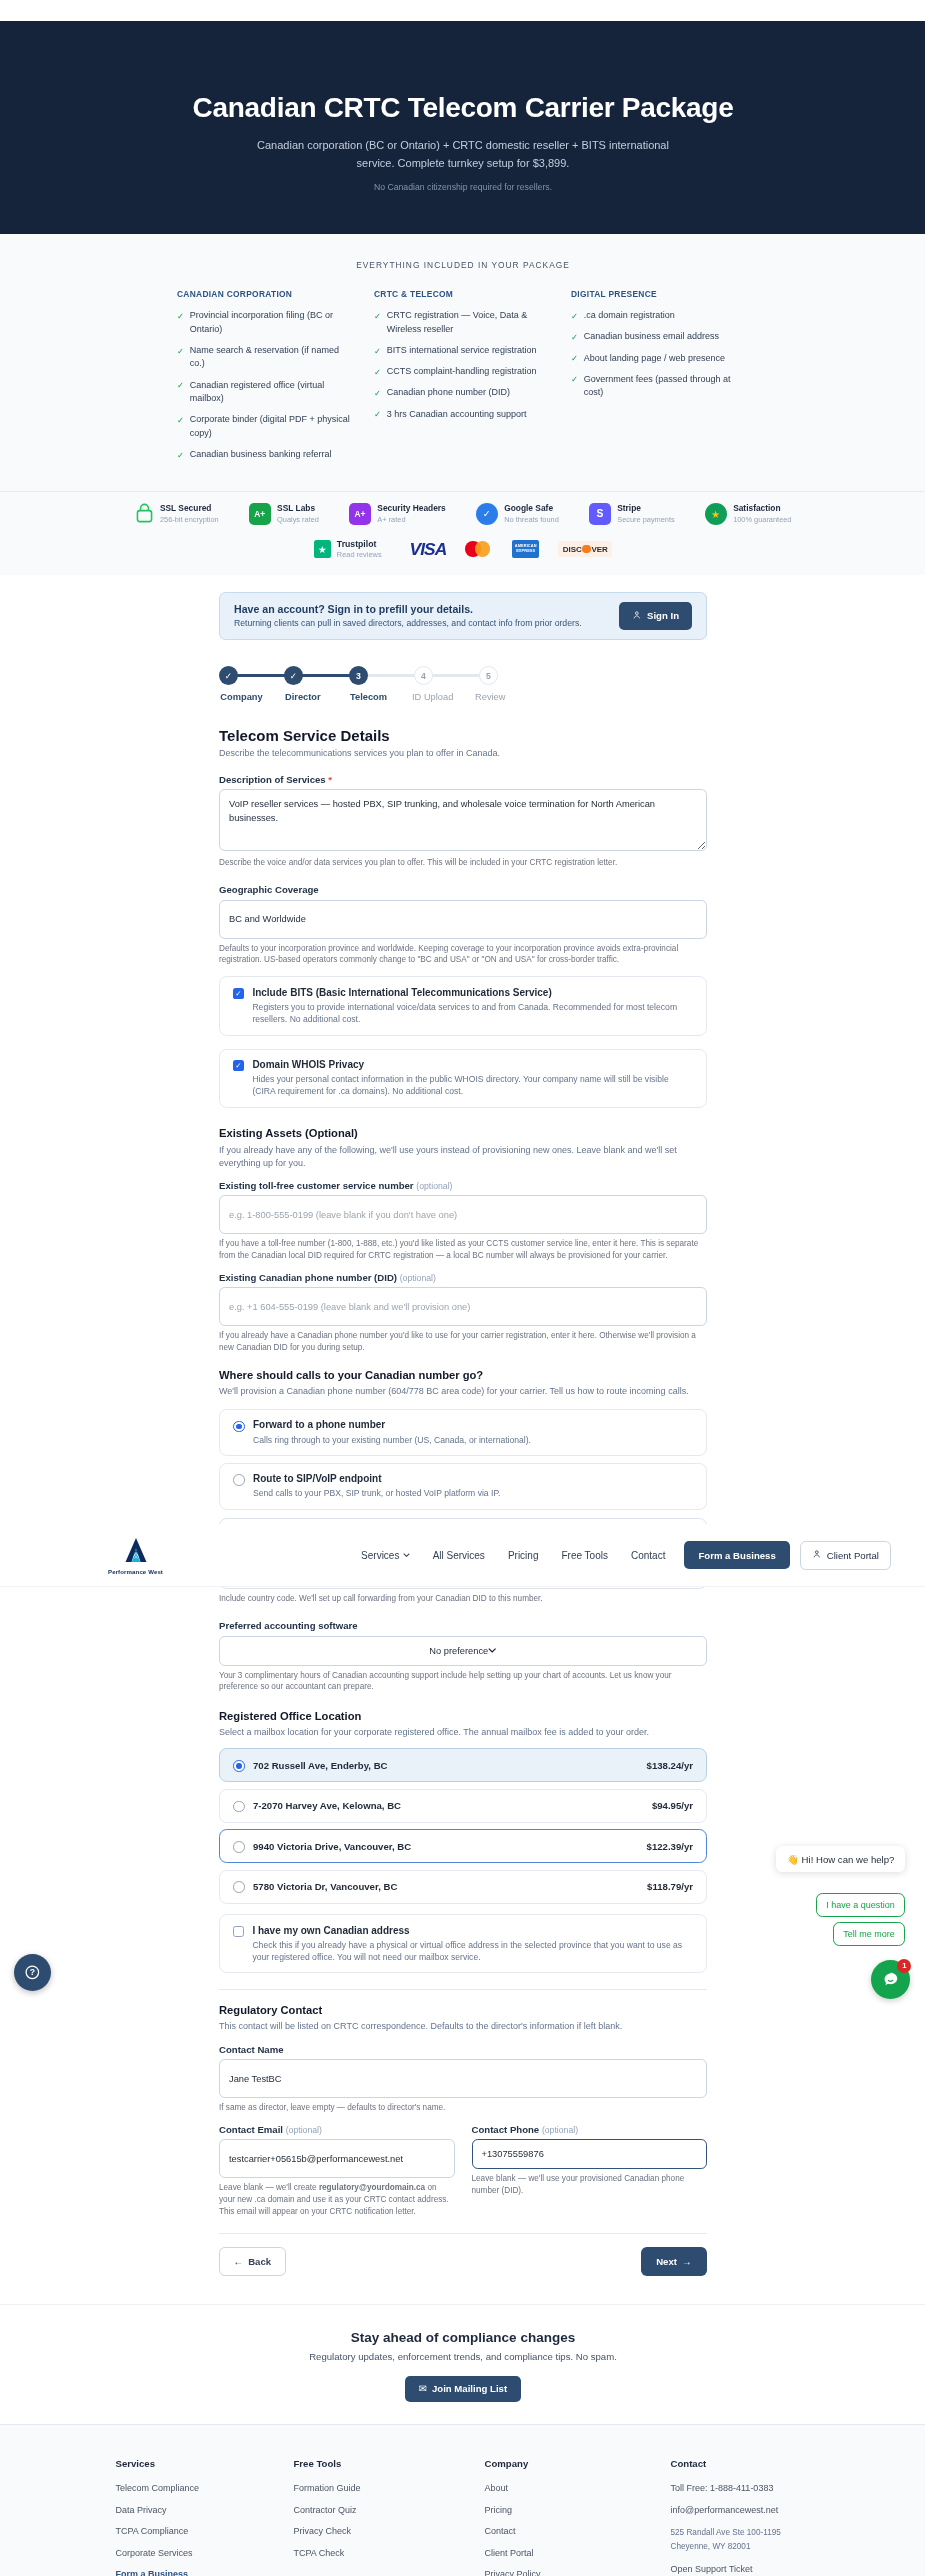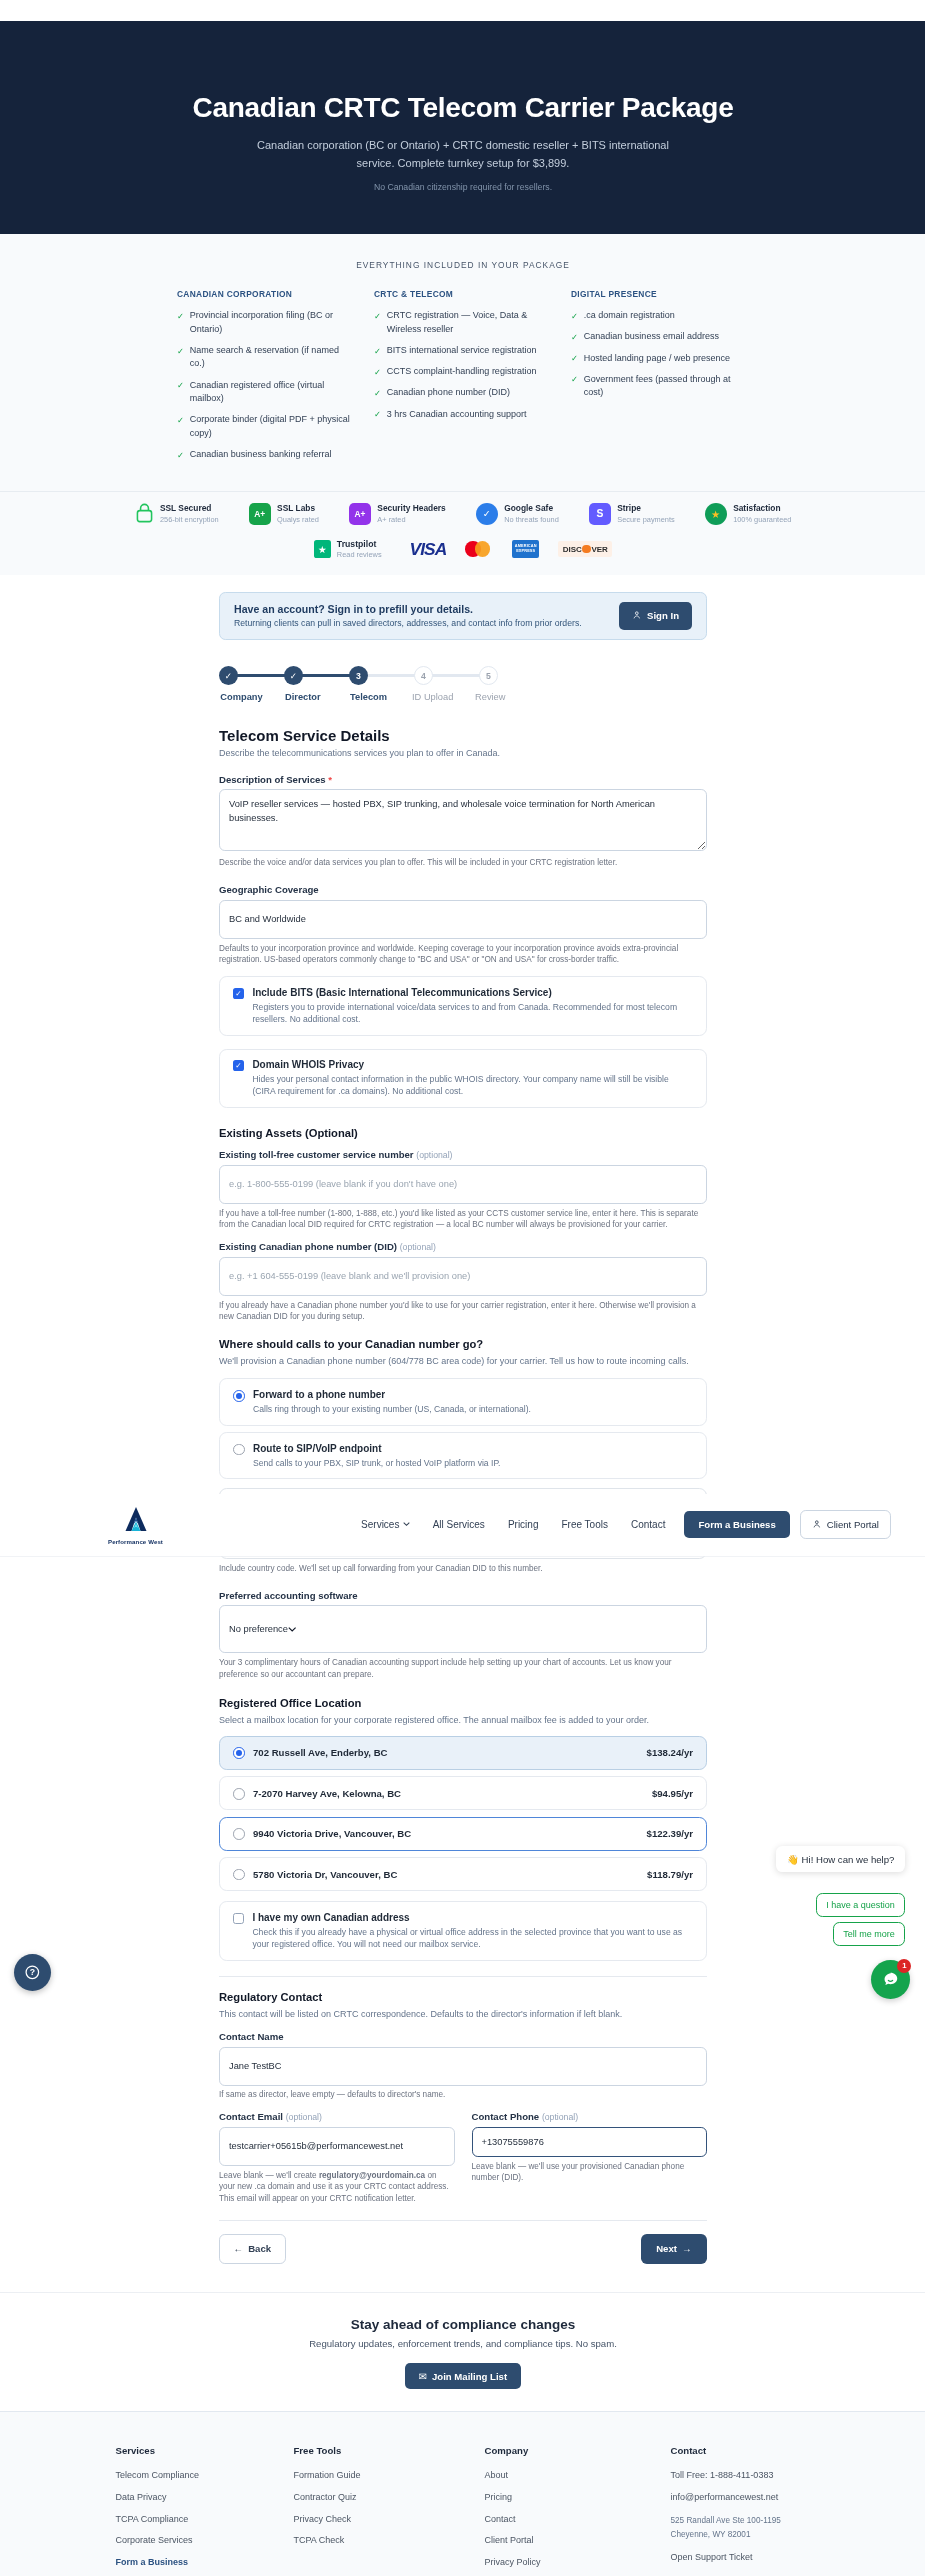--- a/index.html
+++ b/index.html
@@ -90,21 +90,21 @@
   .fwd-box{margin-top:8.4px;height:71px;border:0.6px solid #dfe4ea;border-radius:7.7px;background:#fff}
   
   .midnav{position:absolute;left:-219px;top:5.8px;width:926px;height:62px;background:#fff;box-shadow:0 0.6px 0 #e8ecf0;z-index:6;display:flex;align-items:center;padding:0 35px 0 108px}
   .logo-blk{display:flex;flex-direction:column;align-items:center;gap:1.3px}
   .brandname{font-size:6.1px;font-weight:700;color:#0d2b5e;letter-spacing:0.1px}
   .navlinks{display:flex;align-items:center;gap:23px;margin-left:auto}
   .navlink{font-size:10px;color:#334155;text-decoration:none;display:flex;align-items:center;gap:3.2px}
   .nav-cta{margin-left:19px;padding:8.4px 14px;font-size:9.6px;border-radius:5.1px}
   .portal-btn{margin-left:10.3px;display:inline-flex;align-items:center;gap:5.1px;background:#fff;border:0.6px solid #cbd5e1;border-radius:5.8px;padding:7.7px 11px;font-size:9.6px;color:#253347;font-weight:500;cursor:pointer;font-family:inherit}
   
-  .fsel{height:48px;display:flex;align-items:center;justify-content:flex-start;cursor:pointer}
+  .fsel{height:30px;display:flex;align-items:center;justify-content:center;cursor:pointer}
   
   .ocard{display:flex;align-items:center;gap:8.4px;border:0.6px solid #e5e9ef;border-radius:7.7px;padding:9.6px 13px;background:#fff}
   .ocard .addr{font-size:9.6px;font-weight:700;color:#1f2937}
   .ocard .price{margin-left:auto;font-size:9.6px;font-weight:700;color:#1f2937}
   .ocard.sel{background:#e9f1f9;border-color:#b9cfe4}
   .ocard.hov{border:1px solid #4f86d9}
   .divider{border:none;border-top:0.6px solid #e5e9ef;margin-top:15.4px}
   .grid2{display:grid;grid-template-columns:1fr 1fr;column-gap:17px;margin-top:10.3px}
   .inp.focus{border:1.9px solid #33527a;height:30px}
   .btn-back{background:#fff;border:0.6px solid #cbd5e1;color:#334155;padding:8.4px 13.5px;font-size:9.6px;border-radius:5.8px}
@@ -205,21 +205,21 @@
           <li>
               <span class="tick">✓</span>
               <span>.ca domain registration</span>
             </li>
           <li>
               <span class="tick">✓</span>
               <span>Canadian business email address</span>
             </li>
           <li>
               <span class="tick">✓</span>
-              <span>Hosted landing page / web presence</span>
+              <span>About landing page / web presence</span>
             </li>
           <li>
               <span class="tick">✓</span>
               <span>Government fees (passed through at cost)</span>
             </li>
         </ul>
       </div>
     </div>
   </section>
 
@@ -361,20 +361,21 @@
 
     <div class="card row" style="margin-top:13px">
       <span class="cbx on">✓</span>
       <div>
         <div class="ttl">Domain WHOIS Privacy</div>
         <div class="dsc">Hides your personal contact information in the public WHOIS directory. Your company name will still be visible (CIRA requirement for .ca domains). No additional cost.</div>
       </div>
     </div>
 
     <h3 class="sub" style="margin-top:19px">Existing Assets (Optional)</h3>
+    <p class="intro">If you already have any of the following, we'll use yours instead of provisioning new ones. Leave blank and we'll set everything up for you.</p>
 
     <div class="field mt16">
       <label class="lbl"><span>Existing toll-free customer service number</span> <span class="opt">(optional)</span></label>
       <input class="inp" placeholder="e.g. 1-800-555-0199 (leave blank if you don't have one)" style="">
       <div class="hint">If you have a toll-free number (1-800, 1-888, etc.) you'd like listed as your CCTS customer service line, enter it here. This is separate from the Canadian local DID required for CRTC registration — a local BC number will always be provisioned for your carrier.</div>
     </div>
 
     <div class="field mt16">
       <label class="lbl"><span>Existing Canadian phone number (DID)</span> <span class="opt">(optional)</span></label>
       <input class="inp" placeholder="e.g. +1 604-555-0199 (leave blank and we'll provision one)" style="">

